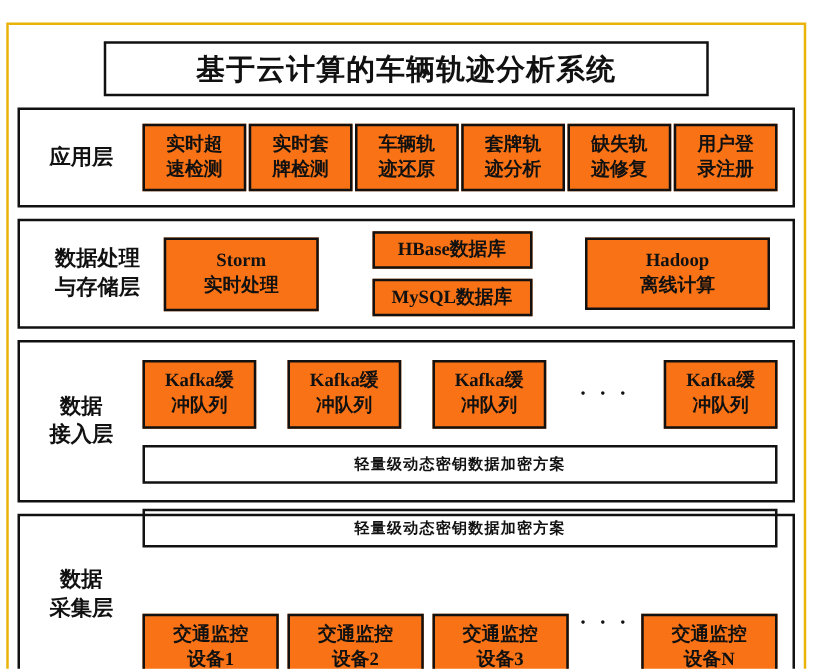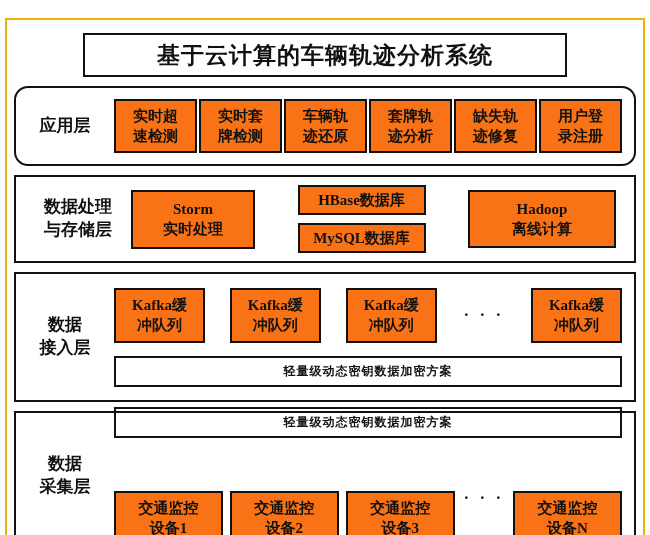--- a/index.html
+++ b/index.html
@@ -50,21 +50,21 @@
   .box {
     border: 2px solid #111;
     display: flex; align-items: center; justify-content: center;
     text-align: center;
     font-size: 15px; font-weight: bold;
     line-height: 1.35;
     white-space: pre-line;
     background: #f97316;
   }
   
-  .layer-app { height: 80px; border-radius: 14px; }
+  .layer-app { height: 80px; }
   .layer-app .box { width: 83px; height: 54px; }
   
   .layer-storage { height: 88px; padding-left: 13px; }
   .box-storm { width: 124px; height: 59px; }
   .db-col { display: flex; flex-direction: column; gap: 8px; width: 128px; }
   .db-col .box { width: 100%; height: 30px; }
   .box-hadoop { width: 148px; height: 58px; }
   .layer-storage .row { padding: 0 6px 0 4px; }
   
   .layer-access { height: 130px; }

